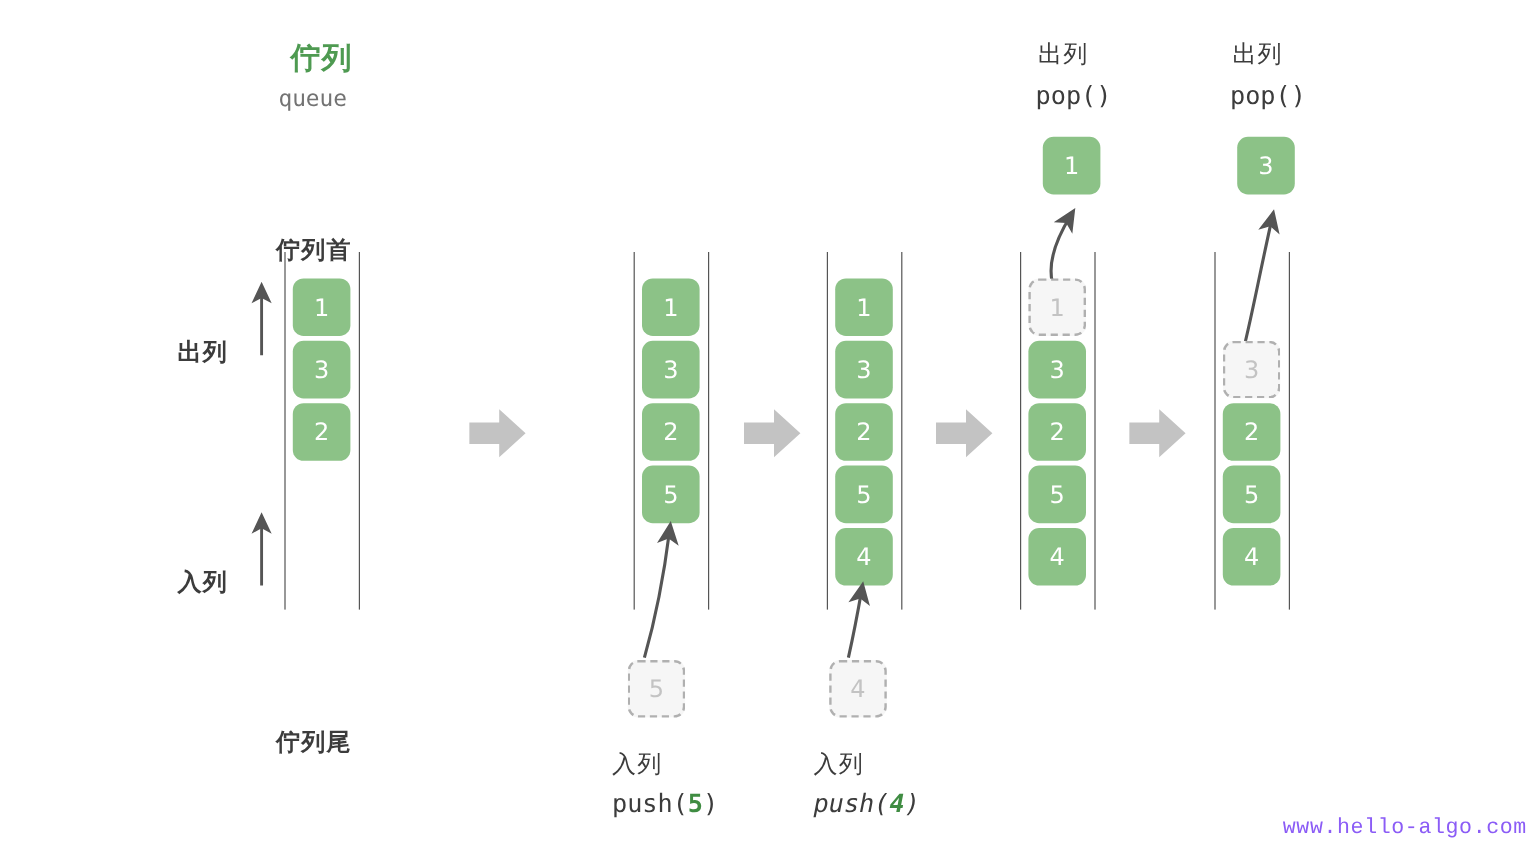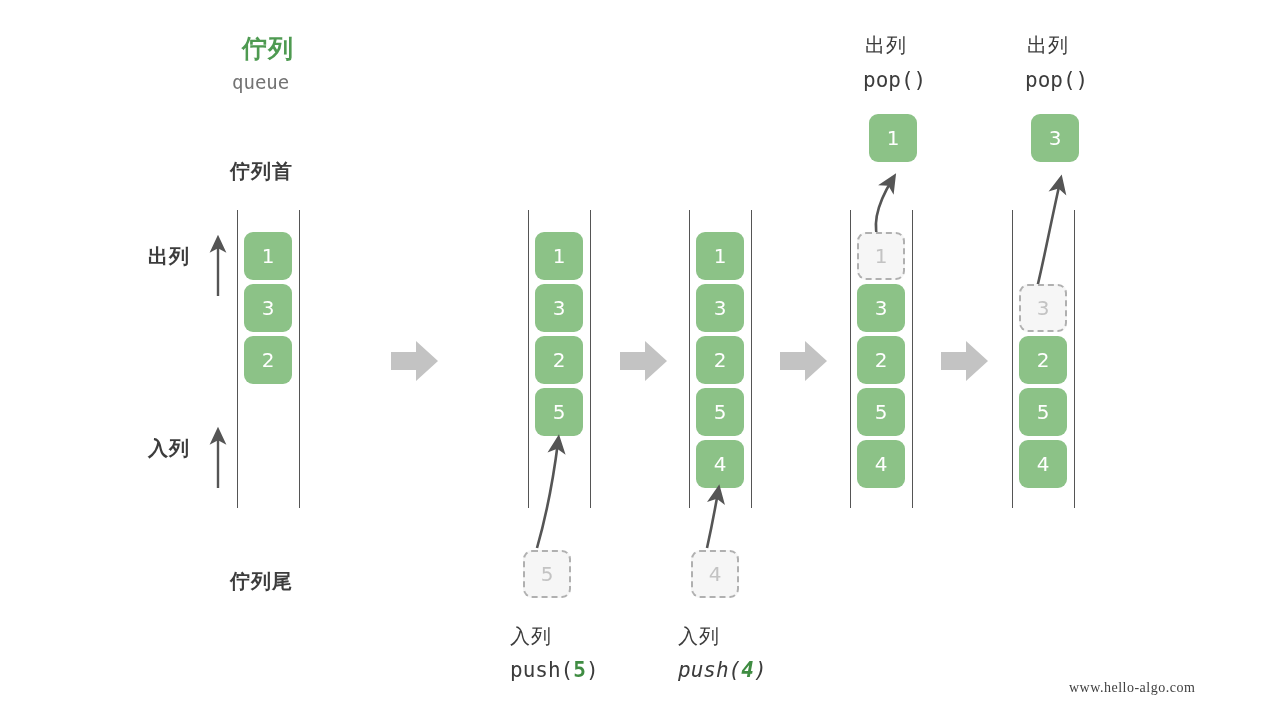--- a/index.html
+++ b/index.html
@@ -33,39 +33,40 @@
     font-size: 19px;
     color: #737373;
     white-space: nowrap;
   }
   .edge-label {
     font-size: 20px;
     font-weight: bold;
     color: #3c3c3c;
     white-space: nowrap;
     letter-spacing: 1px;
+    margin-top: 37px;
   }
   .op-cn {
     font-size: 20px;
     color: #3c3c3c;
     white-space: nowrap;
     letter-spacing: 1px;
   }
   .op-code {
     font-family: "DejaVu Sans Mono", "Liberation Mono", monospace;
     font-size: 21px;
     color: #3c3c3c;
     white-space: nowrap;
   }
   .op-code .arg { color: #3f8c42; font-weight: bold; }
 
   .watermark {
-    font-family: Liberation Serif, serif;
-    font-size: 14px;
-    color: #404040;
+    font-family: Liberation Mono, monospace;
+    font-size: 18px;
+    color: #8b5cf6;
     white-space: nowrap;
     letter-spacing: 0.5px;
   }
 
   
   .cell {
     width: 48px;
     height: 48px;
     border-radius: 9px;
     display: flex;

